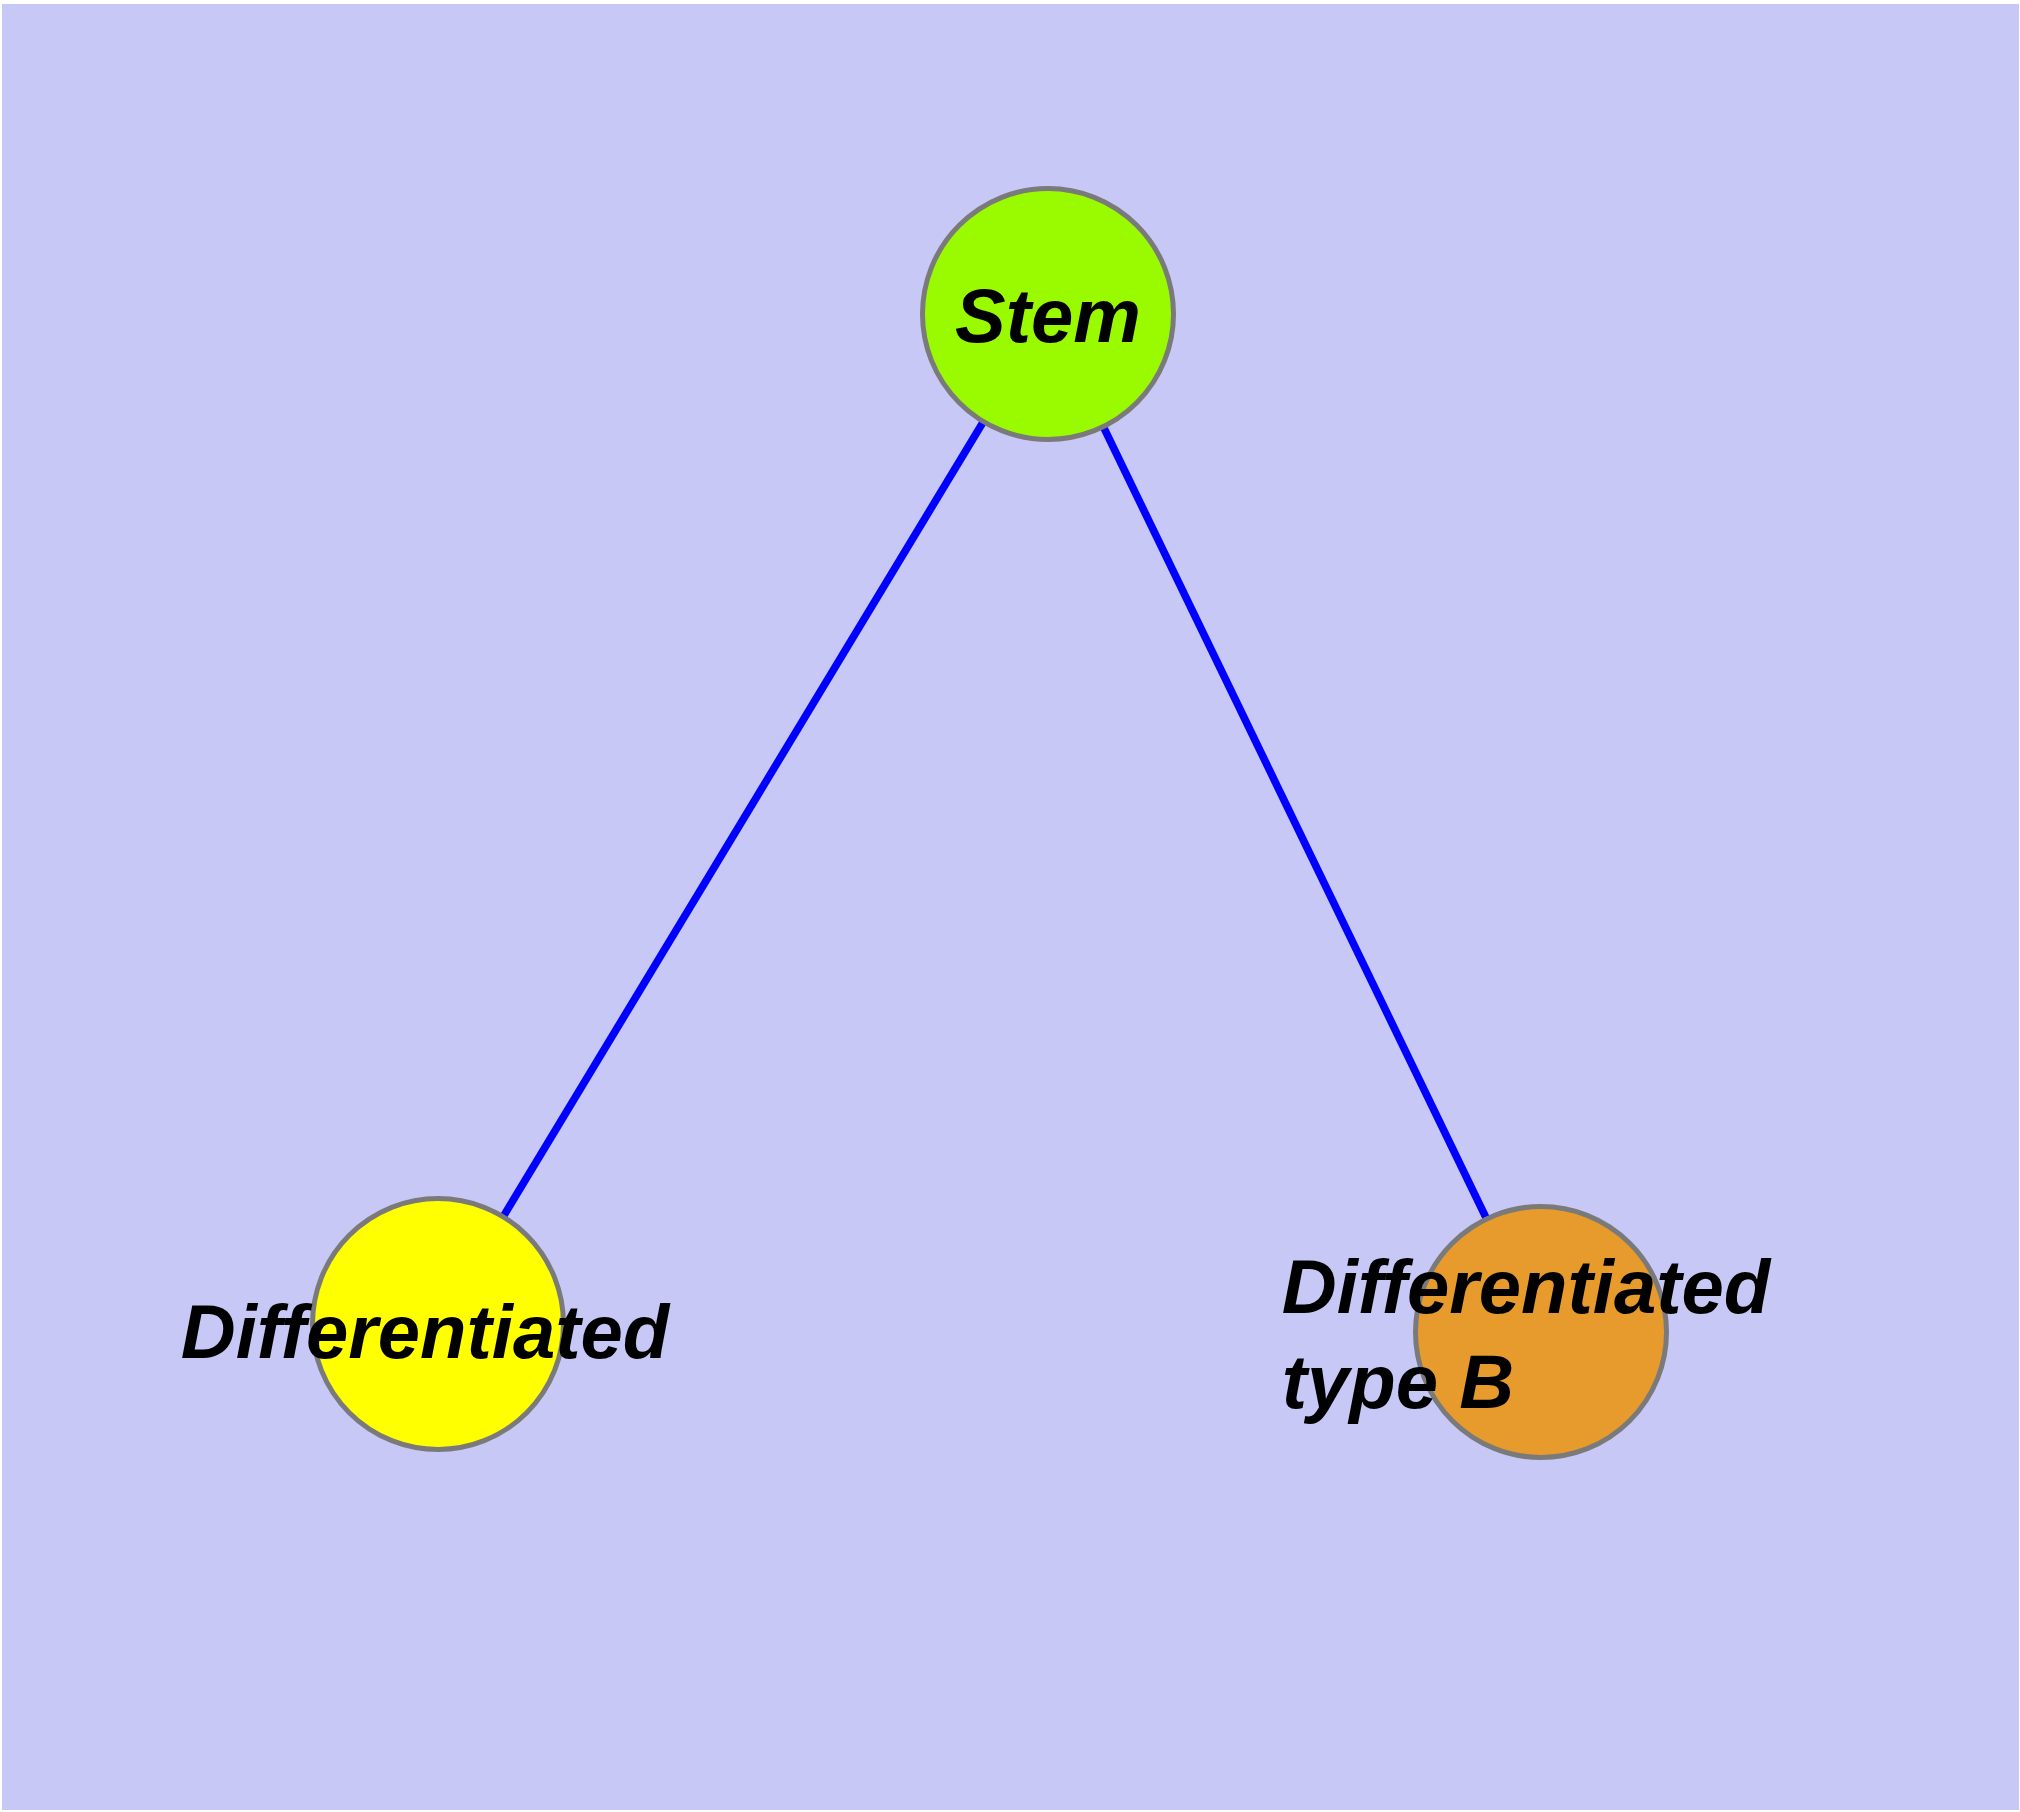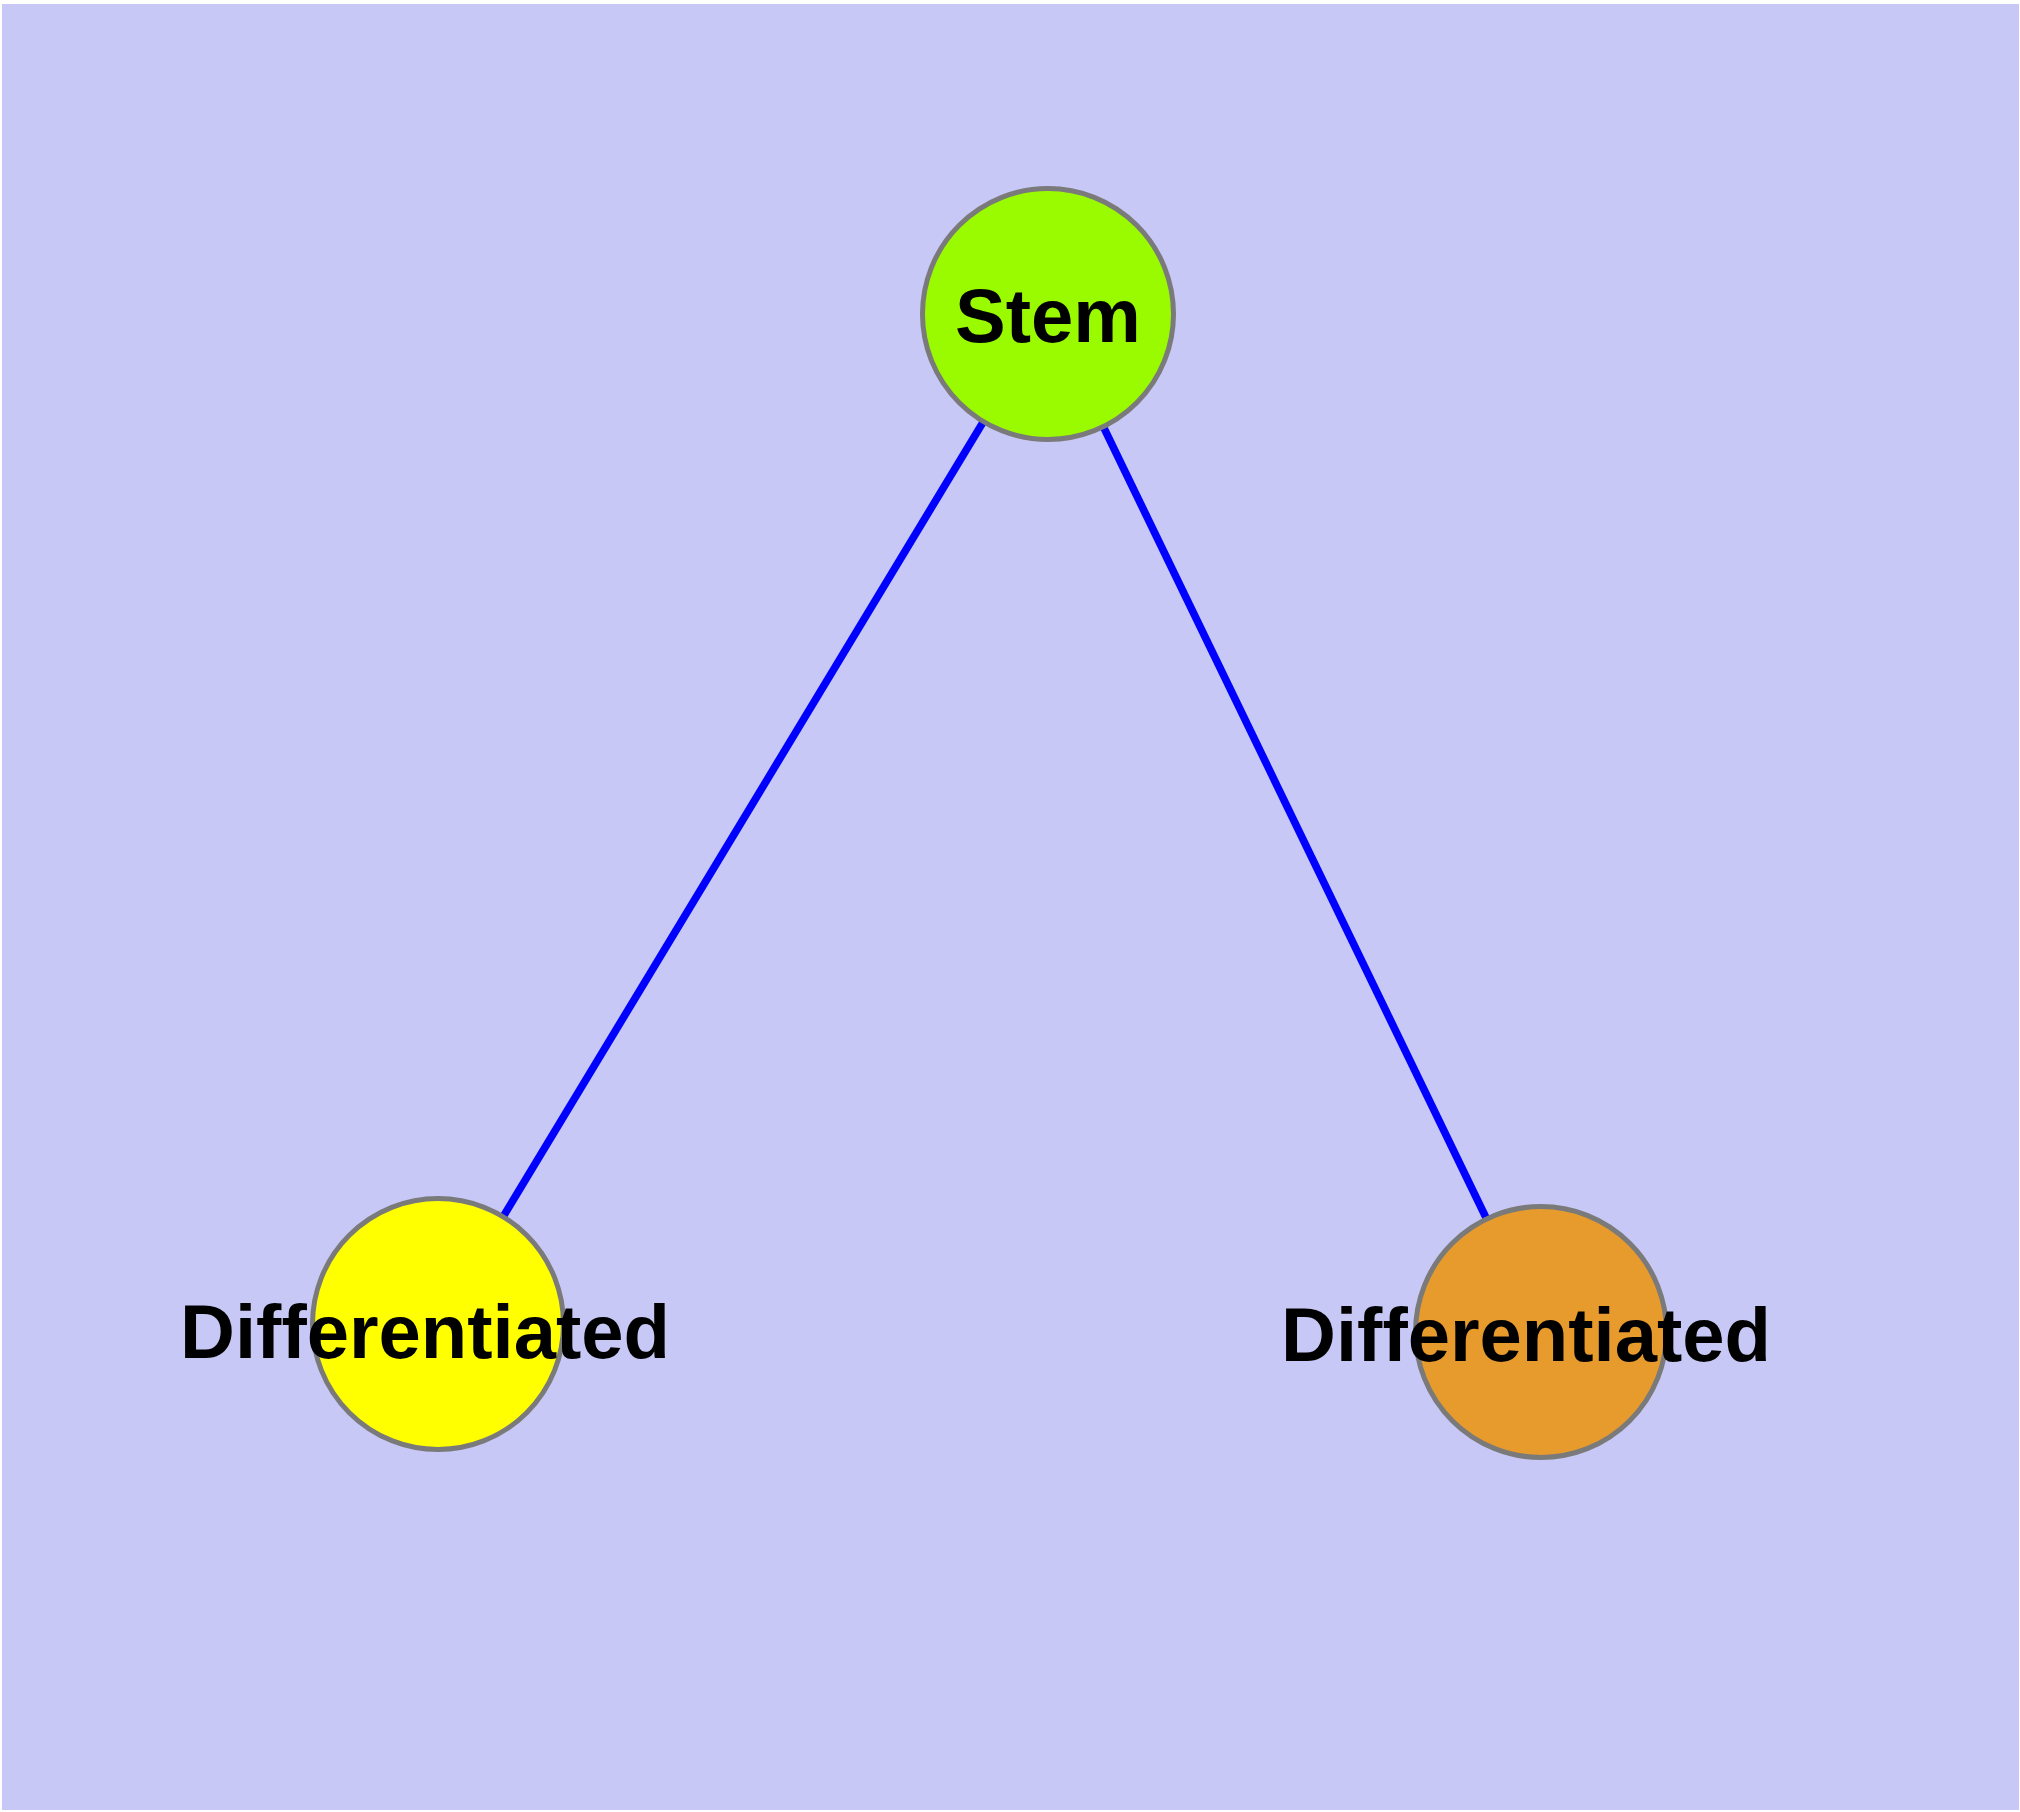--- a/index.html
+++ b/index.html
@@ -40,20 +40,21 @@
   }
   .node-label {
     position: absolute;
     transform: translate(-50%, -50%);
     color: #000000;
     font-weight: bold;
     font-size: 76px;
     line-height: 95px;
     white-space: nowrap;
     letter-spacing: 0px;
+    font-style: italic;
   }
   .node-label span { display: block; }
 </style>
 </head>
 <body style="background: rgb(255, 255, 255);">
 
 <div class="stage">
 
   <div class="plot-bg" style="background: rgb(200, 200, 247);"></div>
 
@@ -69,16 +70,17 @@
   <div class="node-label" style="left: 1048px; top: 315px; color: rgb(0, 0, 0);">
     <span>Stem</span>
   </div>
 
   <div class="node-label" style="left: 425px; top: 1331px; color: rgb(0, 0, 0);">
     <span>Differentiated</span>
   </div>
 
   <div class="node-label" style="left: 1526px; top: 1334px; color: rgb(0, 0, 0);">
     <span>Differentiated</span>
+    <span>type B</span>
   </div>
 
 </div>
 
 
 </body></html>

